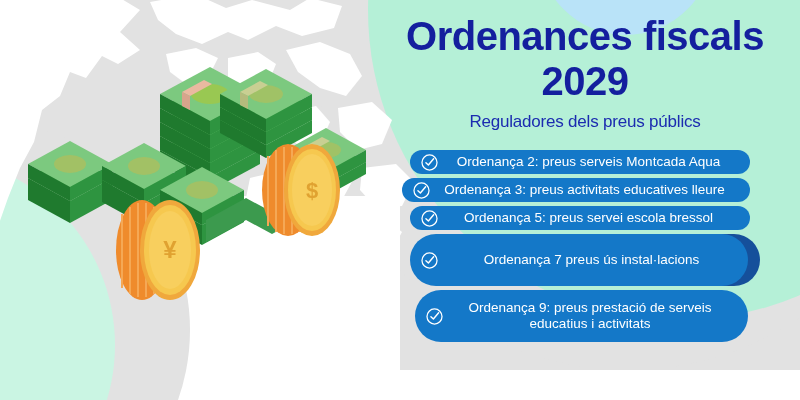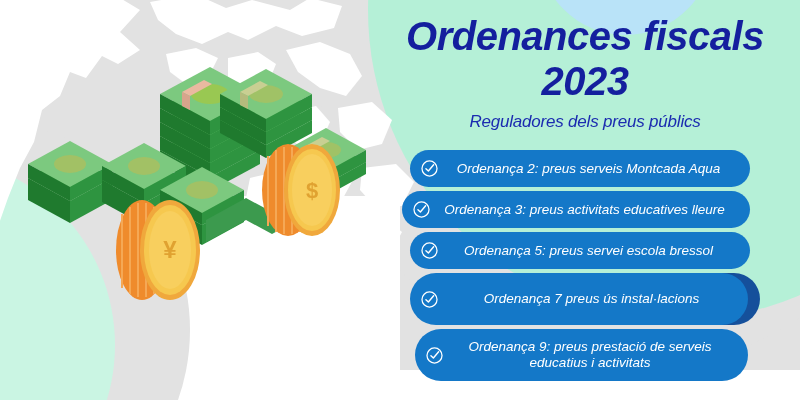--- a/index.html
+++ b/index.html
@@ -101,21 +101,20 @@
     height: 290px;
   }
 
   
   .content {
     position: absolute;
     left: 385px;
     top: 0;
     width: 415px;
     height: 400px;
-    font-style: italic;
   }
   .title {
     position: absolute;
     left: 0;
     top: 14px;
     width: 400px;
     text-align: center;
     color: #141f9e;
     font-size: 40px;
     font-weight: bold;
@@ -135,21 +134,21 @@
   }
 
   .pill-list {
     position: absolute;
     left: 0;
     top: 150px;
     width: 415px;
   }
   .pill-wrap {
     position: relative;
-    height: 37px;
+    height: 24px;
     margin-bottom: 4px;
   }
   .pill-wrap.tall { height: 52px; }
 
   .pill {
     position: absolute;
     display: flex;
     align-items: center;
     background: #1478c8;
     border-radius: 26px;
@@ -369,21 +368,21 @@
       <ellipse cx="62" cy="50" rx="26" ry="45" fill="#f6c84f"></ellipse>
       <ellipse cx="62" cy="50" rx="21" ry="39" fill="#f8cf5e"></ellipse>
       <text x="62" y="58" font-family="'Liberation Sans',sans-serif" font-size="24" font-weight="bold" fill="#e0a231" text-anchor="middle">¥</text>
     </g>
   </svg>
 
   <div class="content">
 
     <div class="title">
       <div>Ordenances fiscals</div>
-      <div>2023</div>
+      <div>2029</div>
     </div>
 
     <div class="subtitle">Reguladores dels preus públics</div>
 
     <div class="pill-list">
 
       <div class="pill-wrap">
         <div class="pill" style="left:25px; width:340px;">
           <svg class="check-icon" viewBox="0 0 24 24">
             <circle cx="12" cy="12" r="9.5" fill="none" stroke="#ffffff" stroke-width="1.6"></circle>

